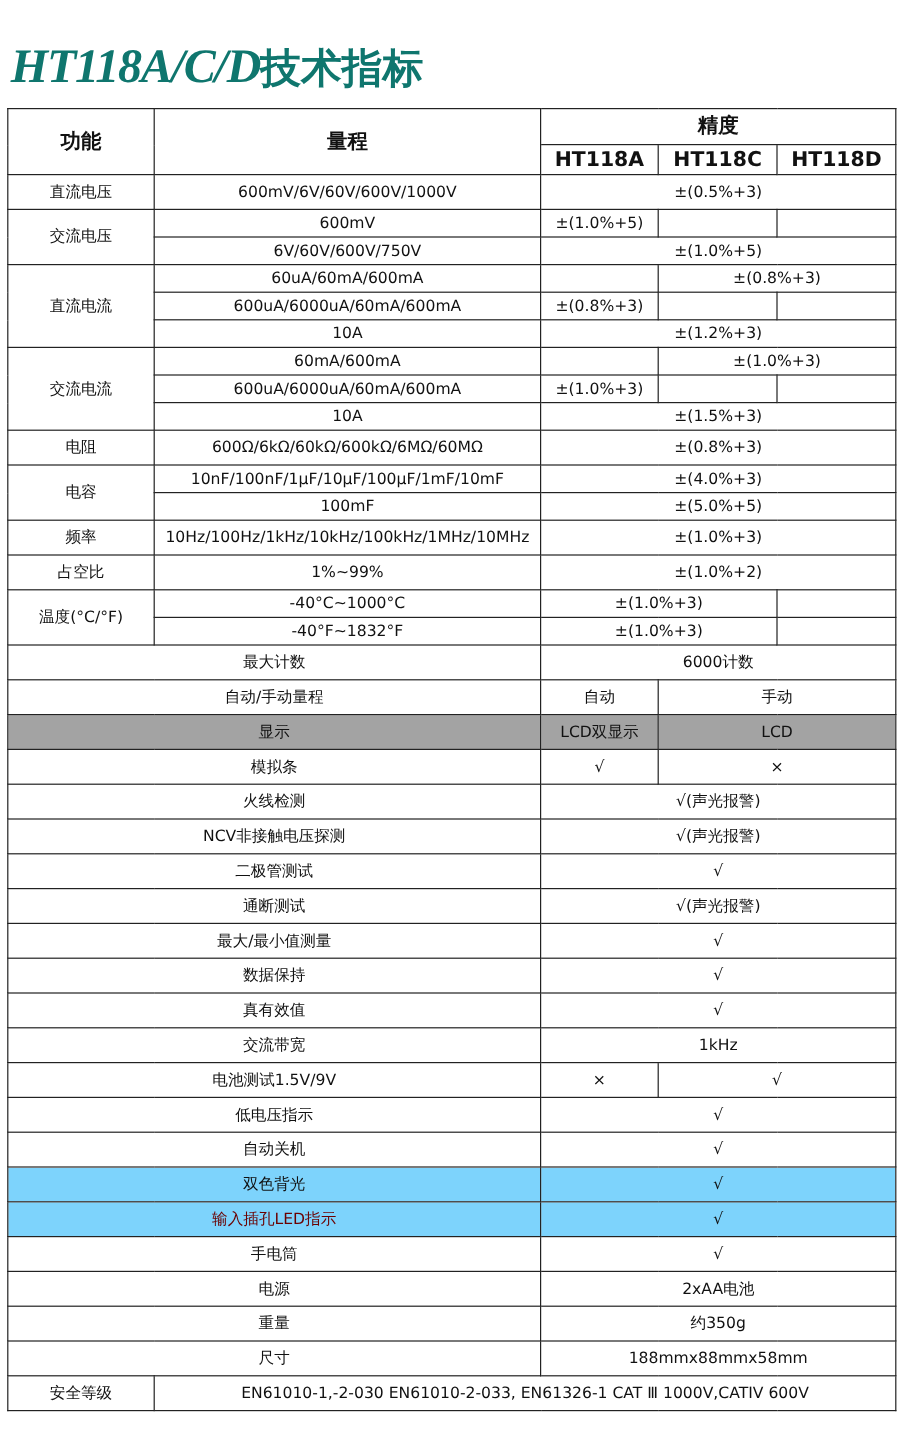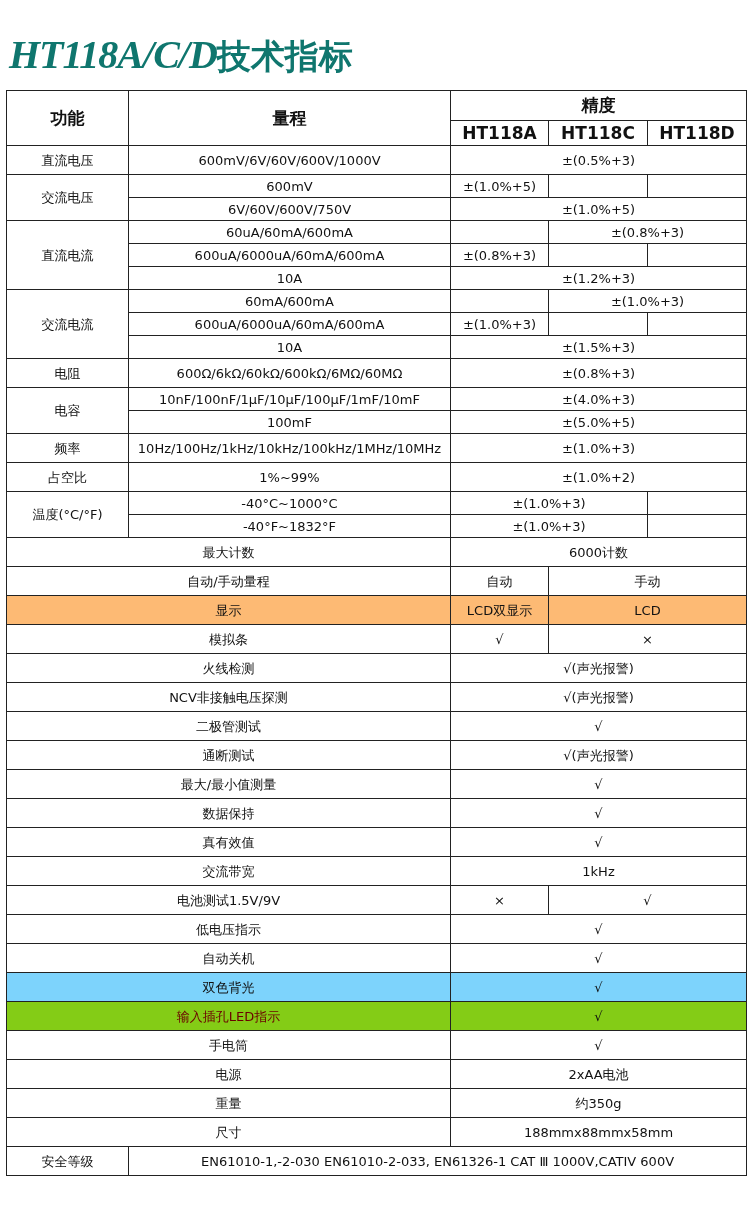--- a/index.html
+++ b/index.html
@@ -13,23 +13,23 @@
                table-layout: fixed; border: 1px solid #c2410c; }
   table.spec td, table.spec th { border: 1px solid #222; padding: 0; text-align: center; vertical-align: middle;
                font-size: 13px; font-weight: normal; white-space: nowrap; overflow: hidden; line-height: 1; }
   table.spec th { font-weight: bold; font-size: 17px; }
   .h1 th { height: 29px; }
   .h2 th { height: 24px; }
   .r23 td { height: 22px; }
   .r29 td { height: 28px; }
   td.fn { font-size: 14px; margin-top: 16px; }
   td.left { text-align: left; padding-left: 2px; font-size: 14px; }
-  tr.blue td { background: #fdba74; }
+  tr.blue td { background: #a3a3a3; }
   tr.yellow td { background: #7dd3fc; }
-  tr.red td { background: #84cc16; }
+  tr.red td { background: #7dd3fc; }
   tr.red td.left { color: #6b0000; }
   .sym { font-weight: bold; font-size: 15px; }
 </style>
 </head>
 <body>
 
 <div class="title"><span>HT118A/C/D</span><span class="cn">技术指标</span></div>
 
 <table class="spec">
   <colgroup>

